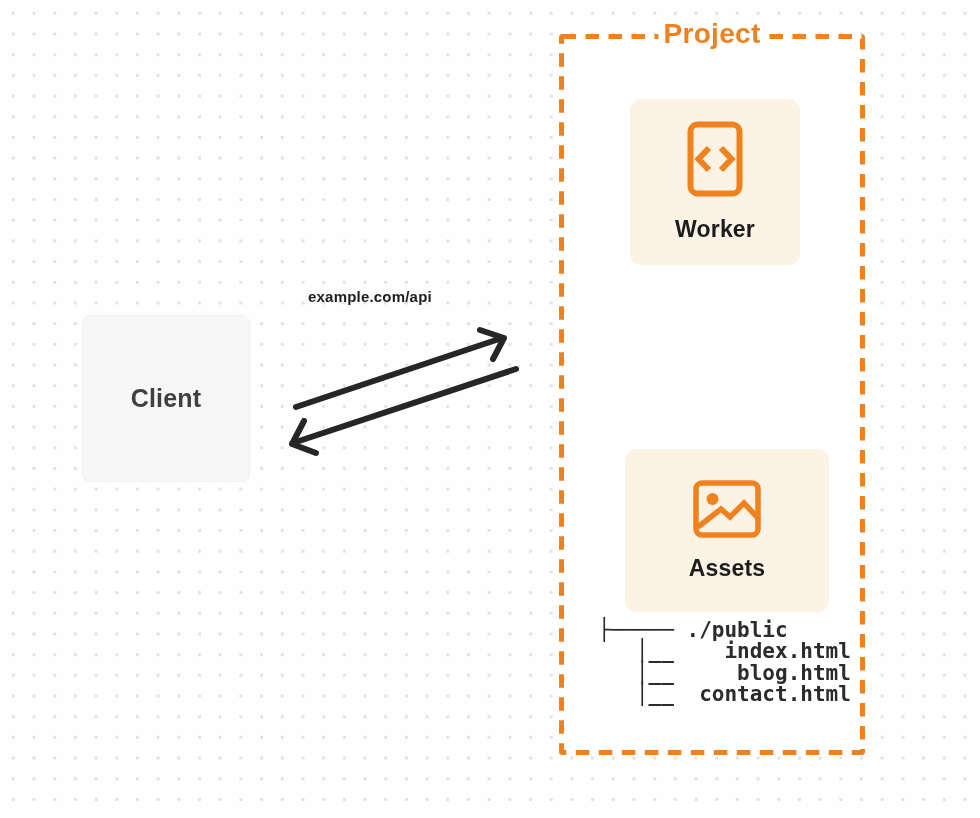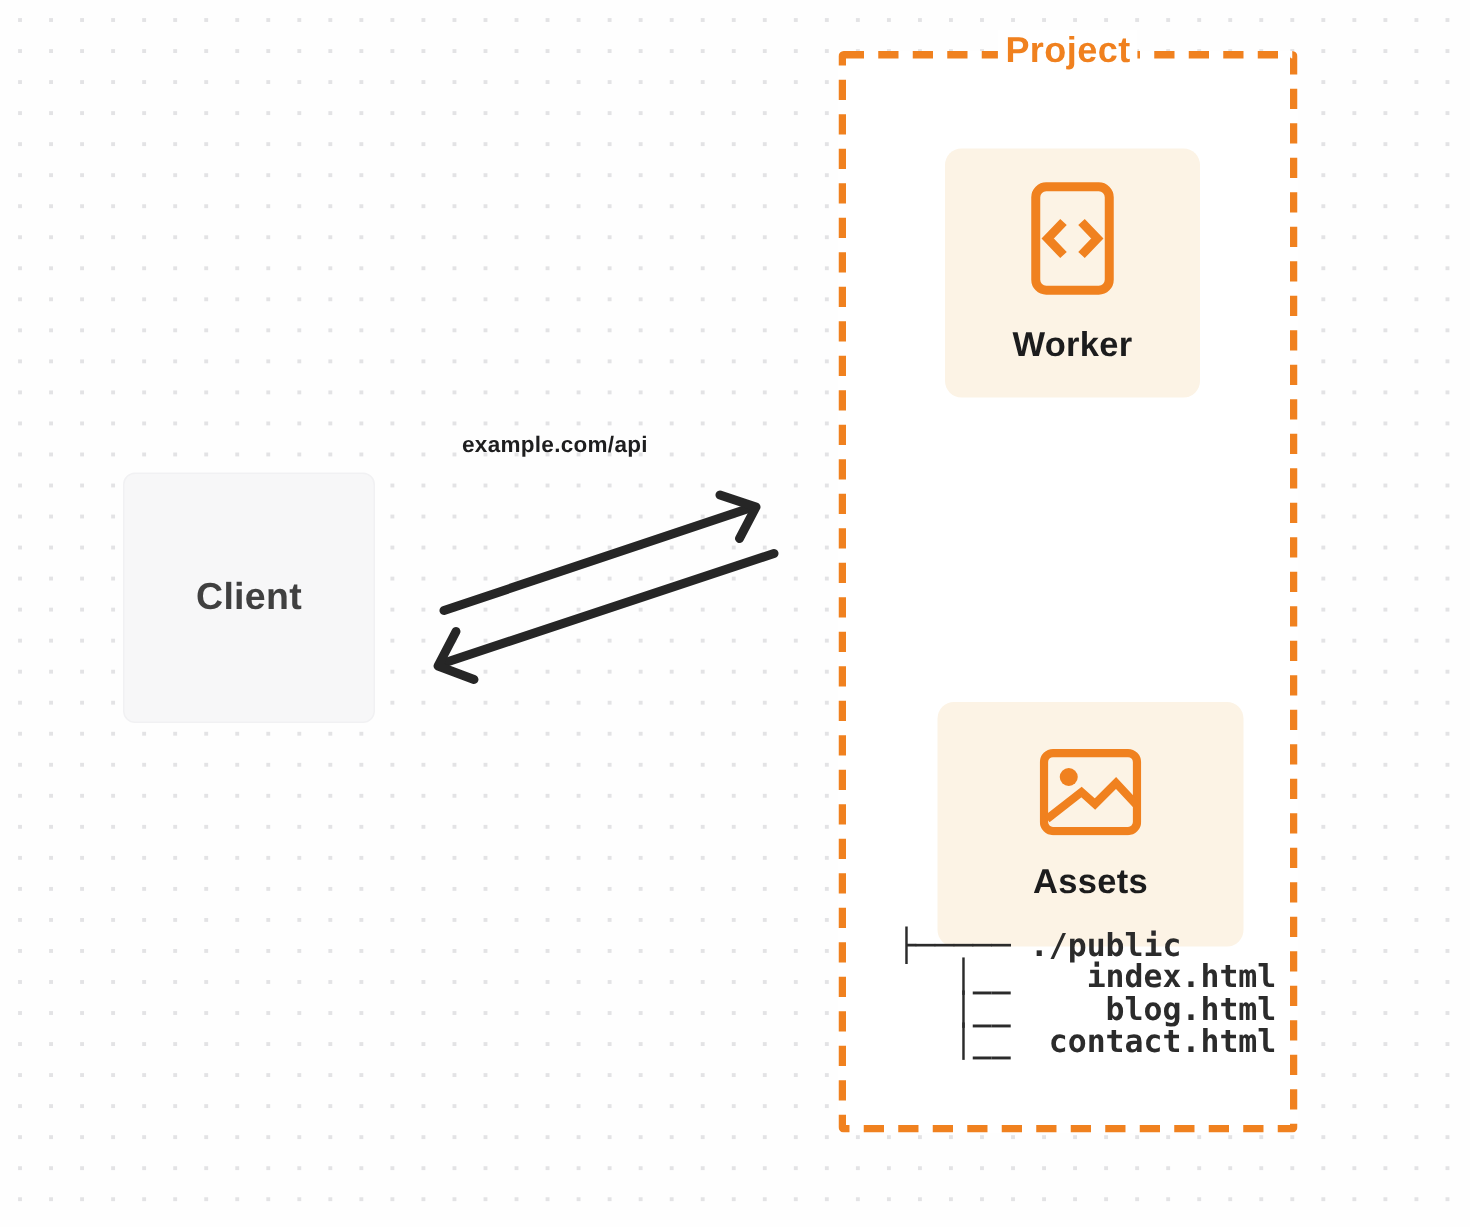--- a/index.html
+++ b/index.html
@@ -61,37 +61,37 @@
     position: absolute; left: 0; top: 0;
     width: 306px; height: 721px;
     display: block;
   }
   .project-label {
     position: absolute;
     top: -14px; left: 50%;
     transform: translateX(-50%);
     background: #ffffff;
     padding: 0 5px;
-    font-size: 24px; font-weight: 700;
+    font-size: 28px; font-weight: 700;
     color: #f0811f;
     letter-spacing: 0.3px;
     line-height: 28px;
   }
 
   
   .card {
     position: absolute;
     background: #fcf3e5;
     border-radius: 11px;
     display: flex; flex-direction: column;
     align-items: center; justify-content: center;
     gap: 17px;
   }
   .card-worker { left: 71px; top: 65px;  width: 170px; height: 166px; gap: 19px; }
-  .card-assets { left: 66px; top: 434px; width: 204px; height: 163px; }
+  .card-assets { left: 66px; top: 415px; width: 204px; height: 163px; }
   .card .card-label {
     font-size: 23px; font-weight: 700; color: #1c1c1d;
     letter-spacing: 0.2px;
   }
   .card .icon { display: block; }
 
   
   .file-tree {
     position: absolute;
     left: 39px; top: 586px;   

